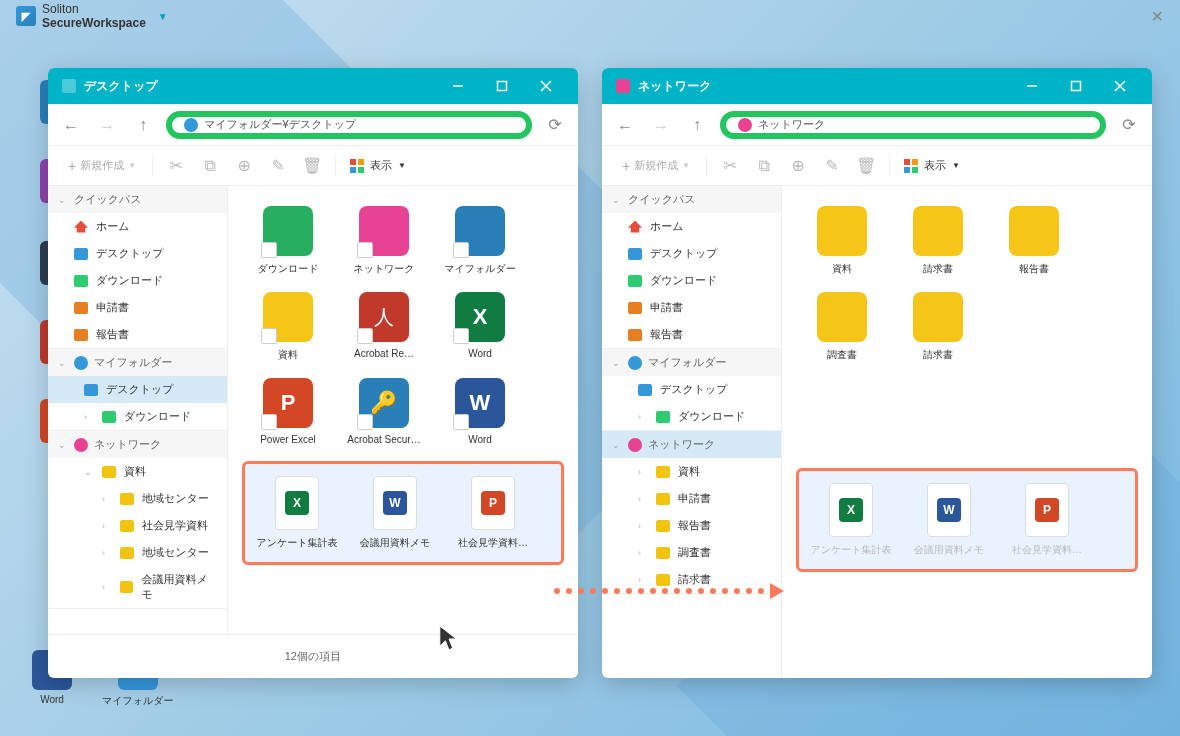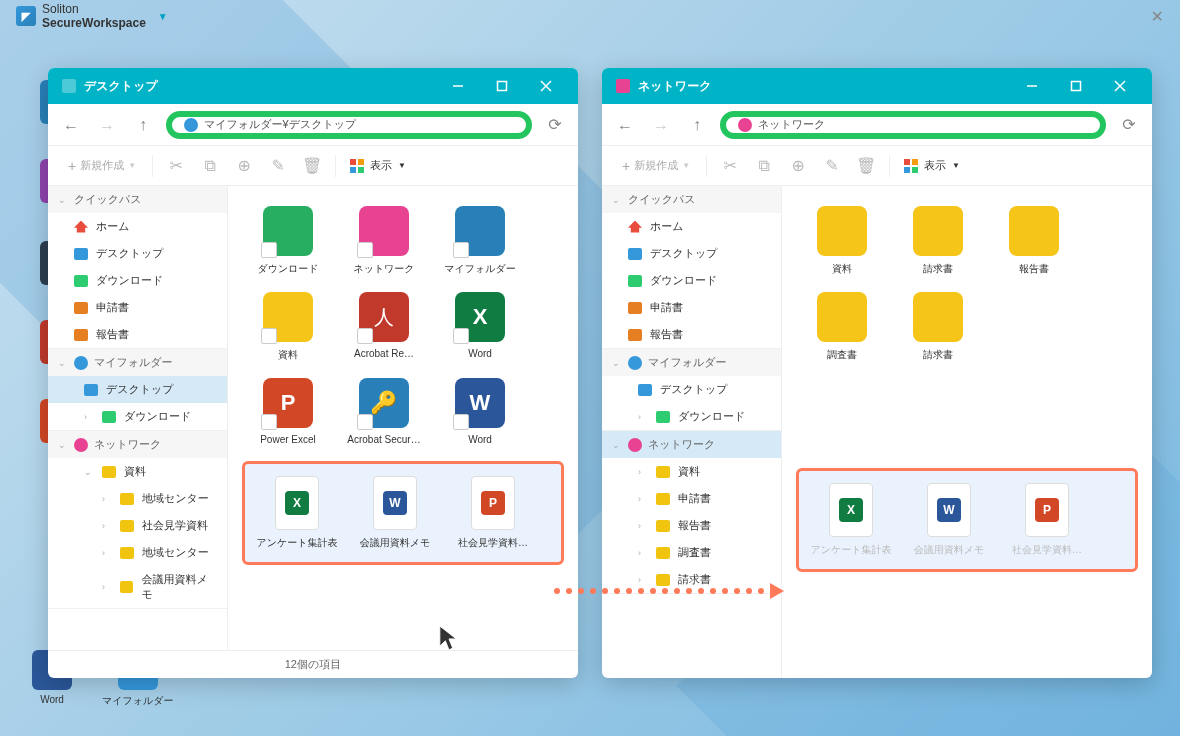--- a/index.html
+++ b/index.html
@@ -83,21 +83,21 @@
   .app-ppt { background: #d24726; }
   .app-soliton { background: #2980b9; }
   .app-word { background: #2b579a; }
   .doc-page { background:#fff; border:1px solid #ddd; border-radius:4px; width:44px; height:54px; display:flex; align-items:center; justify-content:center; }
   .doc-badge { width:24px; height:24px; border-radius:4px; display:flex; align-items:center; justify-content:center; color:#fff; font-weight:bold; font-size:12px; }
   .bx-x{background:#107c41;} .bx-w{background:#2b579a;} .bx-p{background:#d24726;}
 
   .drag-box { border: 3px solid #ff7a59; border-radius: 6px; padding: 6px; display: flex; gap: 6px; background:#eaf3fd; }
   .drag-box.target .file-lbl { color:#bbb; }
 
-  .statusbar { height: 28px; border-top: 1px solid #eee; display: flex; align-items: center; justify-content: center; font-size: 11px; color: #666; }
+  .statusbar { height: 44px; border-top: 1px solid #eee; display: flex; align-items: center; justify-content: center; font-size: 11px; color: #666; }
 
   .arrow-dots { position: absolute; left: 554px; top: 588px; width: 250px; height: 6px; display: flex; align-items: center; gap: 6px; }
   .arrow-dots .dot { width: 6px; height: 6px; border-radius: 50%; background: #ff7a59; }
   .arrow-dots .head { width: 0; height: 0; border-left: 14px solid #ff7a59; border-top: 8px solid transparent; border-bottom: 8px solid transparent; }
 
   .cursor { position: absolute; left: 438px; top: 624px; width: 0; height: 0; z-index: 50; }
   .cursor svg { width: 22px; height: 28px; }
 
   .bottom-icons { position: absolute; left: 32px; top: 650px; display: flex; gap: 30px; }
 </style>

